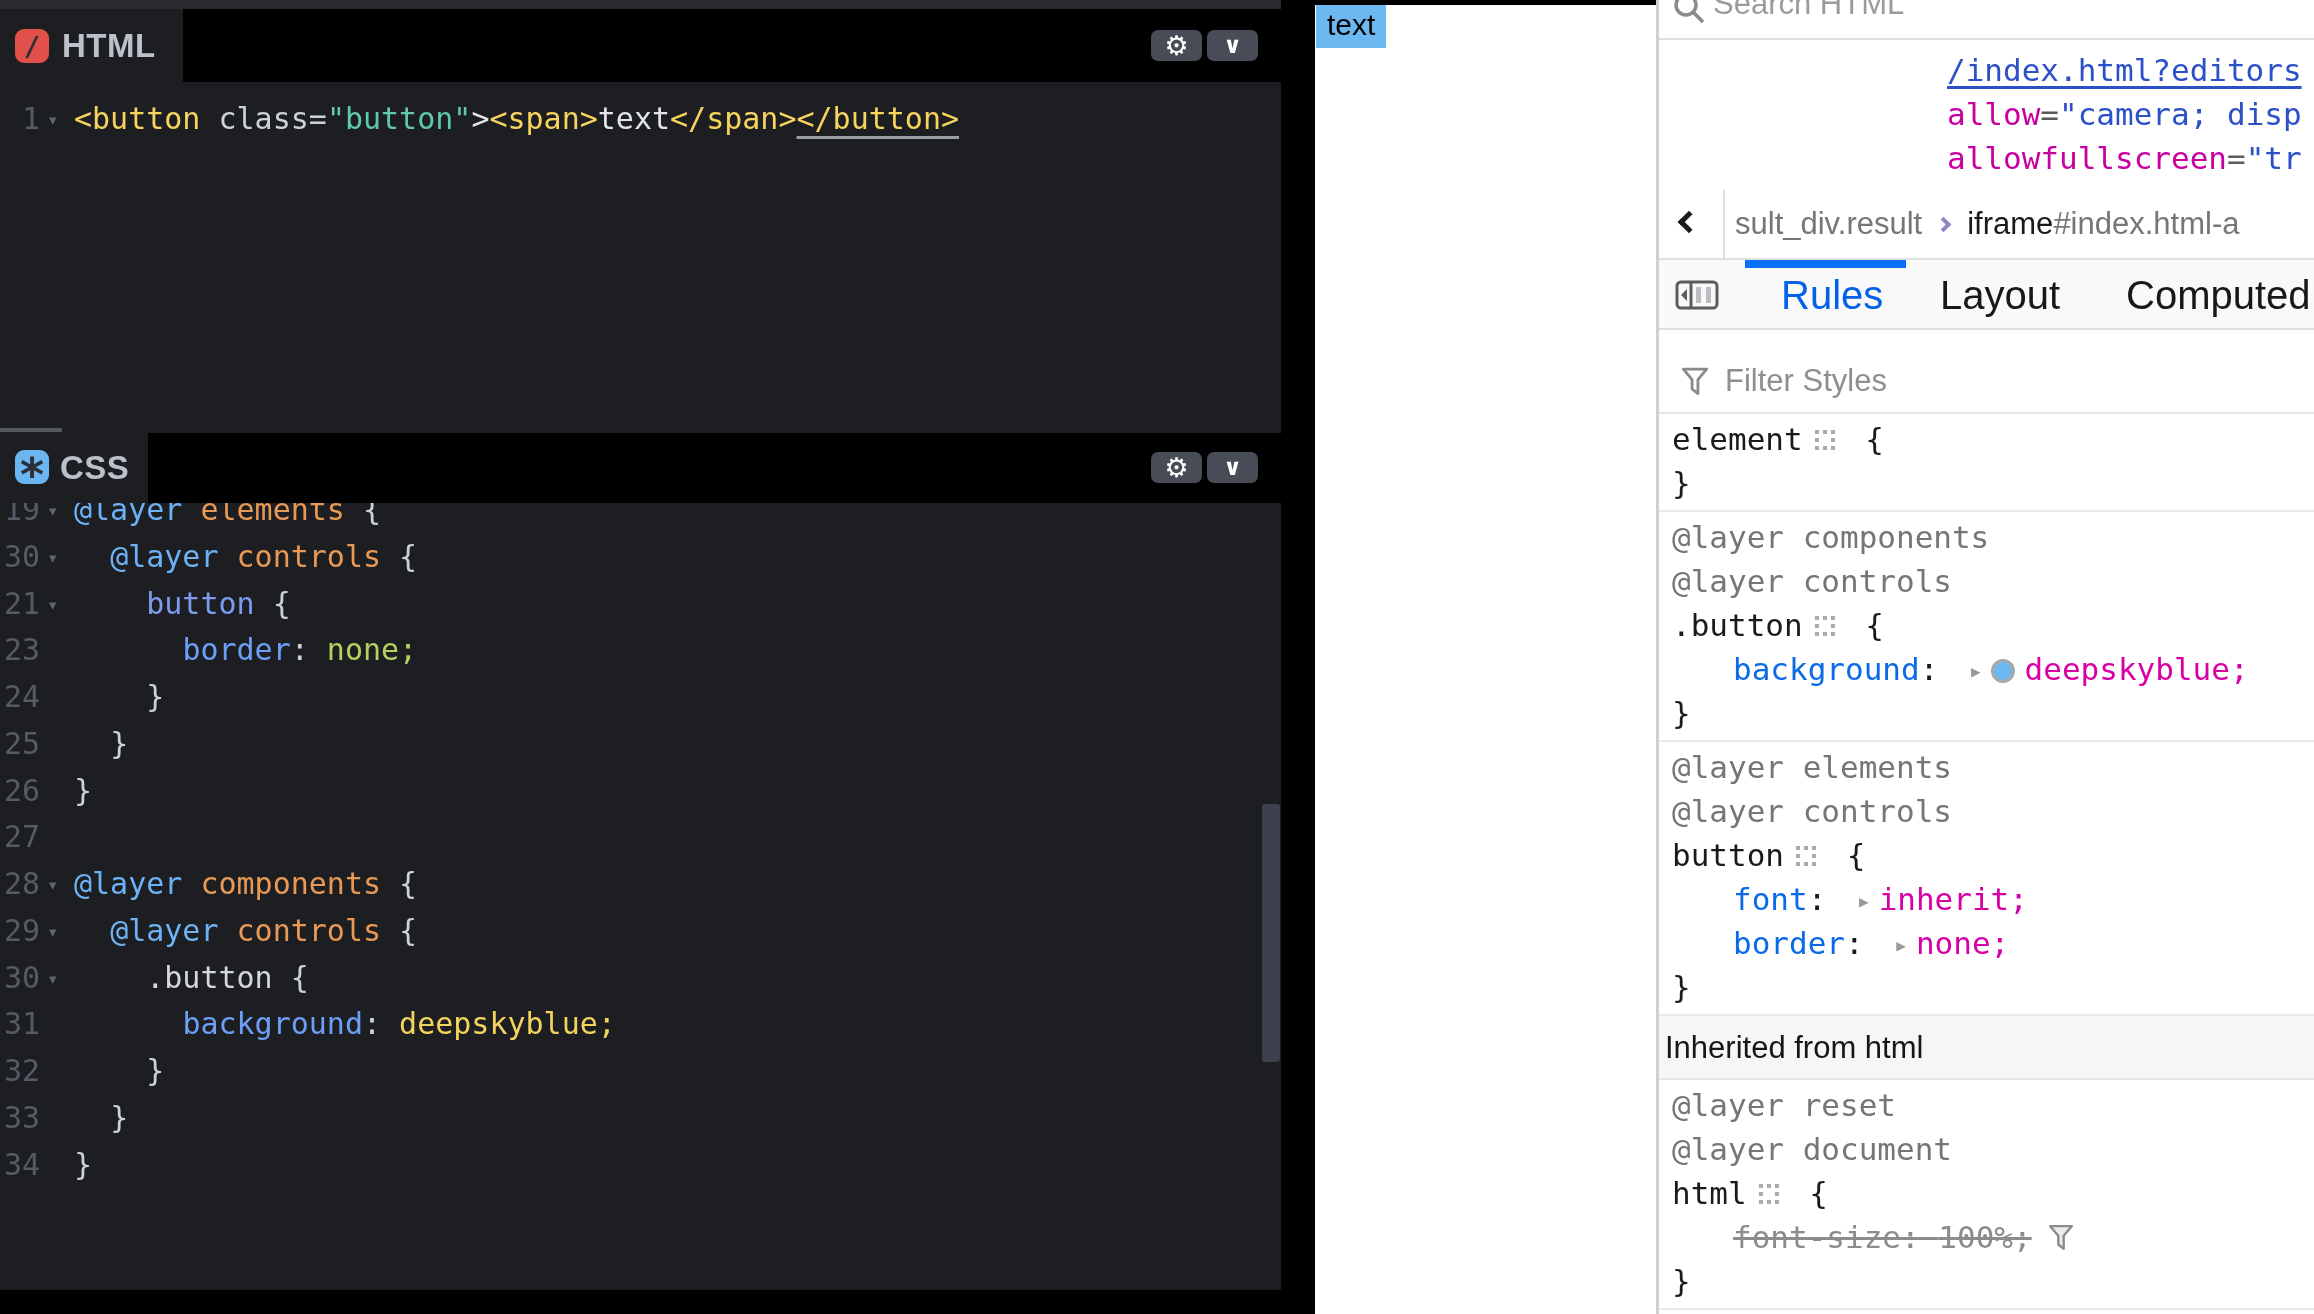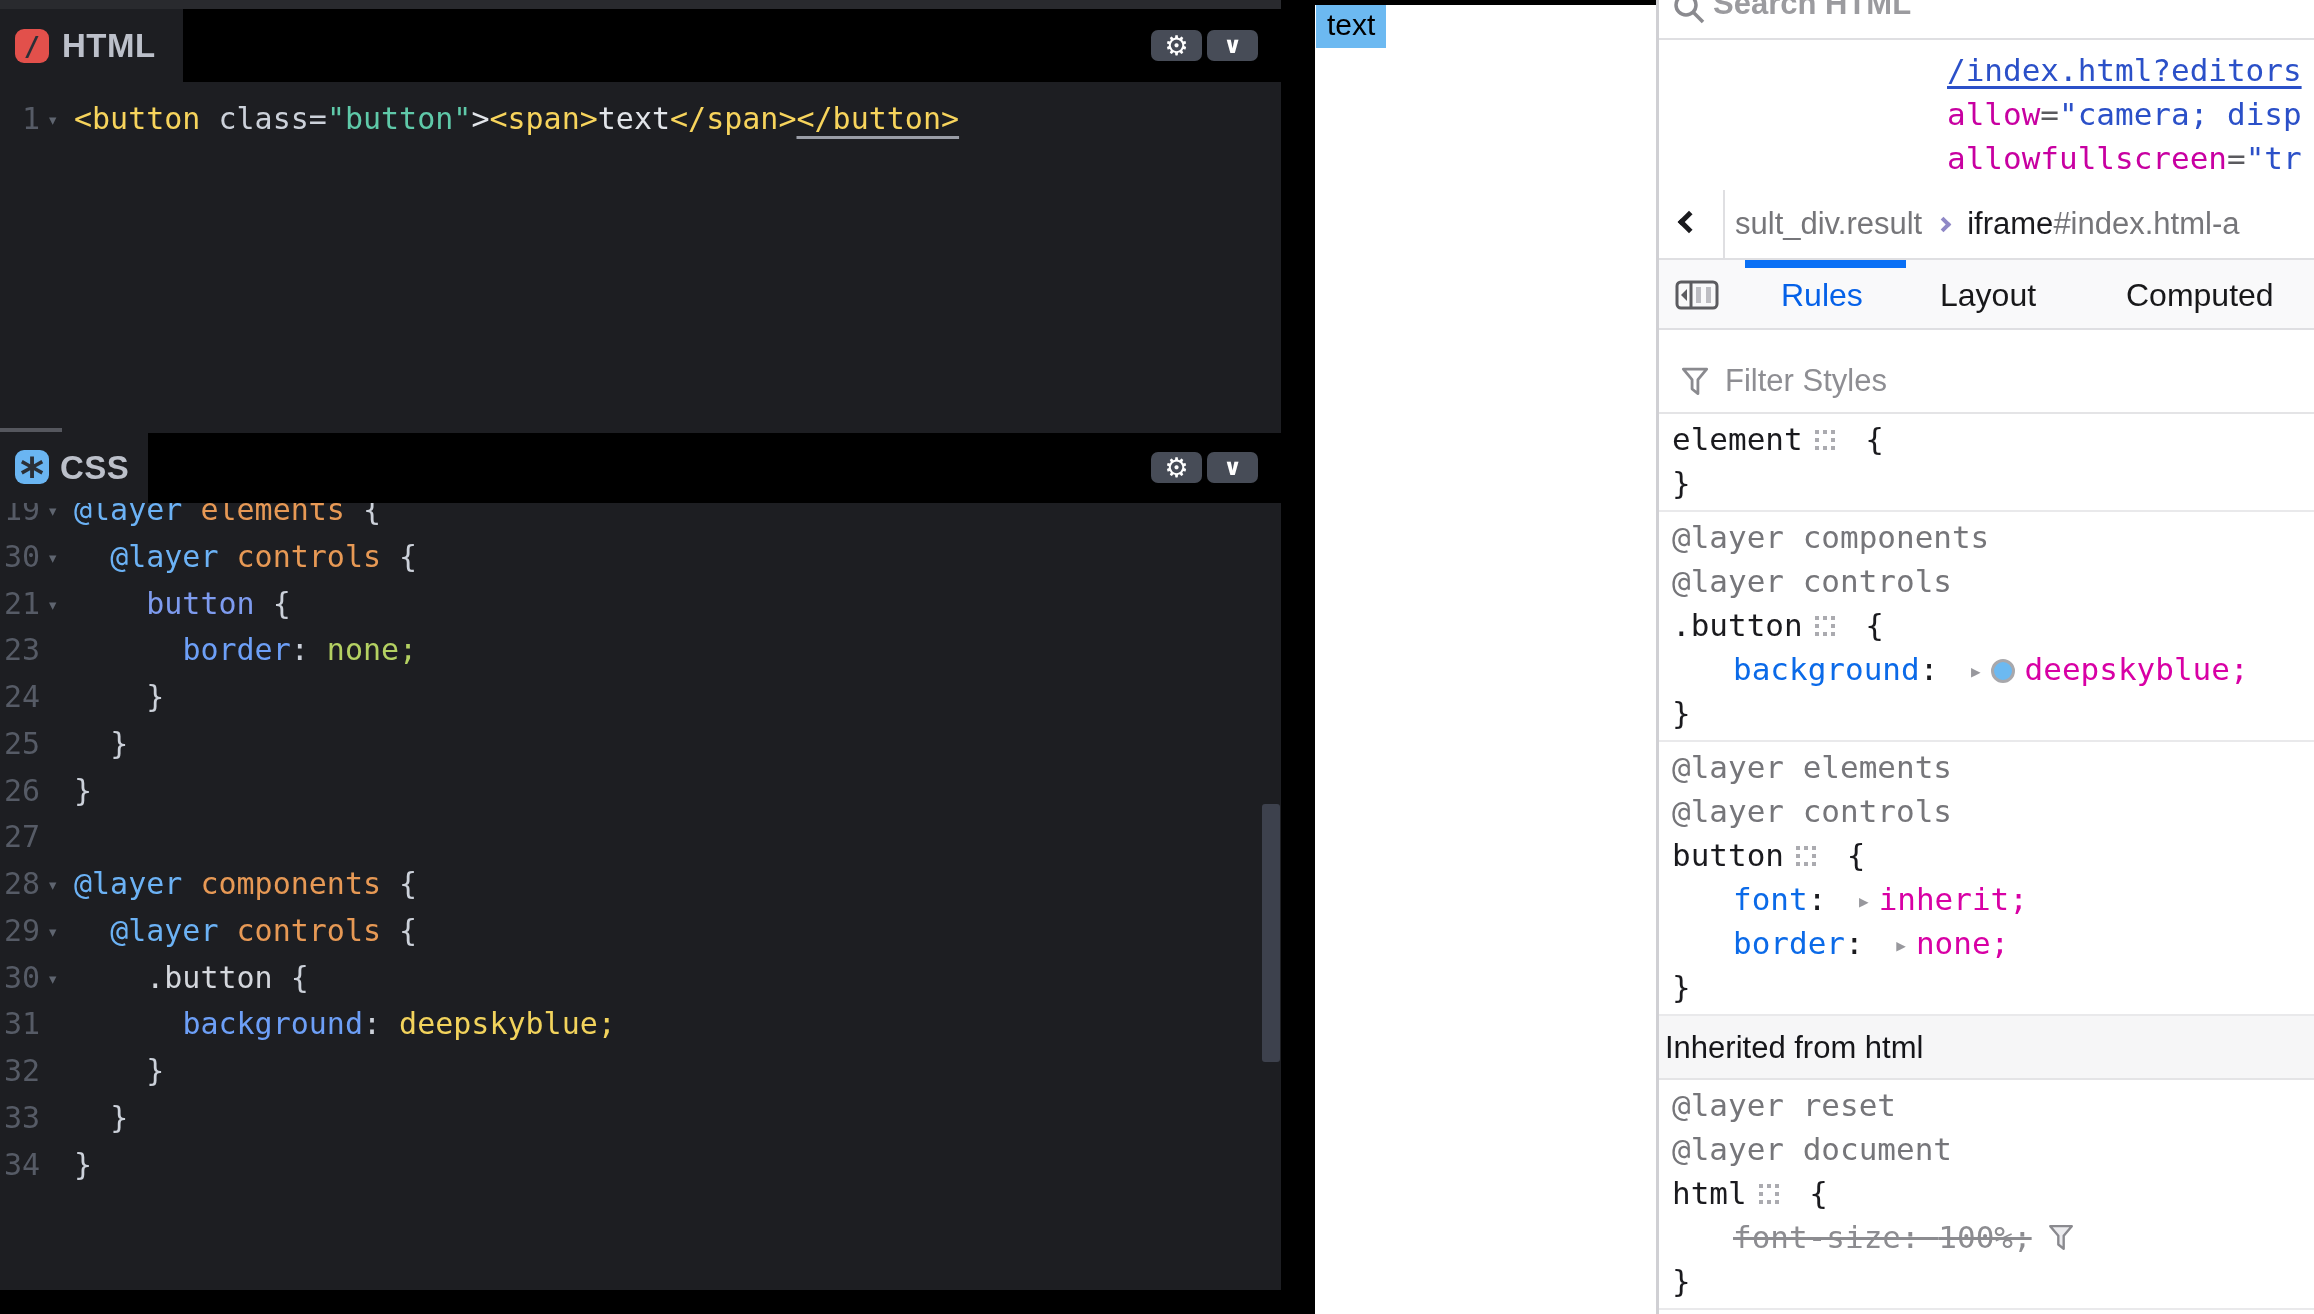--- a/index.html
+++ b/index.html
@@ -62,21 +62,21 @@
   .bottom-strip { position:absolute; left:0; top:1290px; width:1281px; height:24px; background:#000; }
   
   #gutter { position:absolute; left:1281px; top:0; width:34px; height:1314px; background:#000; }
   #preview { position:absolute; left:1315px; top:0; width:341px; height:1314px; background:#fff; }
   #preview-topstrip { position:absolute; left:1281px; top:0; width:375px; height:5px; background:#000; }
   .demo-button { position:absolute; left:1px; top:5px; background:#6cb9f1; color:#000;
                  font-size:30px; padding:3px 11px 6px; border:none; font-family:"Liberation Sans","DejaVu Sans",sans-serif; }
   #divider-v { position:absolute; left:1656px; top:0; width:3px; height:1314px; background:#d0d0d4; }
   
   #devtools { position:absolute; left:1659px; top:0; width:655px; height:1314px; background:#fff; }
-  .search-row { position:relative; height:40px; border-bottom:2px solid #dfdfe2; overflow:hidden;font-weight:bold; }
+  .search-row { position:relative; height:40px; border-bottom:2px solid #dfdfe2; overflow:hidden; }
   .search-row svg { position:absolute; left:10px; top:-12px; }
   .search-ph { position:absolute; left:54px; top:-14px; font-size:31px; color:#9b9b9f; }
   .markup { position:relative; height:150px; overflow:hidden; padding:8px 0 0 288px;
             font-family:"DejaVu Sans Mono",monospace; font-size:31px; }
   .m-line { height:44px; line-height:44px; white-space:pre; }
   .tk-lnk  { color:#2b50c8; text-decoration:underline; text-underline-offset:5px; }
   .tk-amag { color:#c800a1; }
   .tk-eq   { color:#5a5a5e; }
   .tk-aval { color:#2b50c8; }
   .breadcrumb { position:relative; height:70px; border-bottom:2px solid #dfdfe2;
@@ -86,21 +86,21 @@
              transform:rotate(45deg); cursor:pointer; }
   .bc-vline { position:absolute; left:64px; top:0; width:2px; height:70px; background:#dfdfe2; }
   .bc-prev { margin-left:76px; font-size:31px; color:#76767a; cursor:pointer; }
   .bc-sep { display:inline-block; width:11px; height:11px; margin:0 18px 0 16px;
             border-right:4px solid #8f88c6; border-top:4px solid #8f88c6; transform:rotate(45deg); }
   .bc-cur { font-size:31px; color:#1a1a1e; cursor:pointer; }
   .bc-cur .bc-id { color:#76767a; }
   .tabs-row { position:relative; height:70px; background:#f9f9fa; border-bottom:2px solid #dfdfe2; }
   .tab-indicator { position:absolute; left:86px; top:0; width:161px; height:8px; background:#0a70f5; }
   .pane-toggle { position:absolute; left:16px; top:20px; cursor:pointer; }
-  .dt-tab { position:absolute; top:0; line-height:70px; font-size:32px; color:#18181a; cursor:pointer; }
+  .dt-tab { position:absolute; top:0; line-height:70px; font-size:40px; color:#18181a; cursor:pointer; }
   .dt-tab.active { color:#0561e8; }
   #tab-rules { left:122px; } #tab-layout { left:281px; } #tab-computed { left:467px; }
   .filter-row { position:relative; height:84px; border-bottom:2px solid #e4e4e6; }
   .filter-row svg { position:absolute; left:22px; top:36px; }
   .filter-ph { position:absolute; left:66px; top:33px; font-size:31px; color:#8e8e93; }
   #rules { font-family:"DejaVu Sans Mono",monospace; font-size:31px; color:#1a1a1e; }
   .rule { padding:3px 0 5px 13px; border-bottom:2px solid #e9e9eb; }
   .rule-line { height:44px; line-height:44px; white-space:pre; }
   .r-at { color:#76767a; }
   .r-sel { color:#1a1a1e; }

